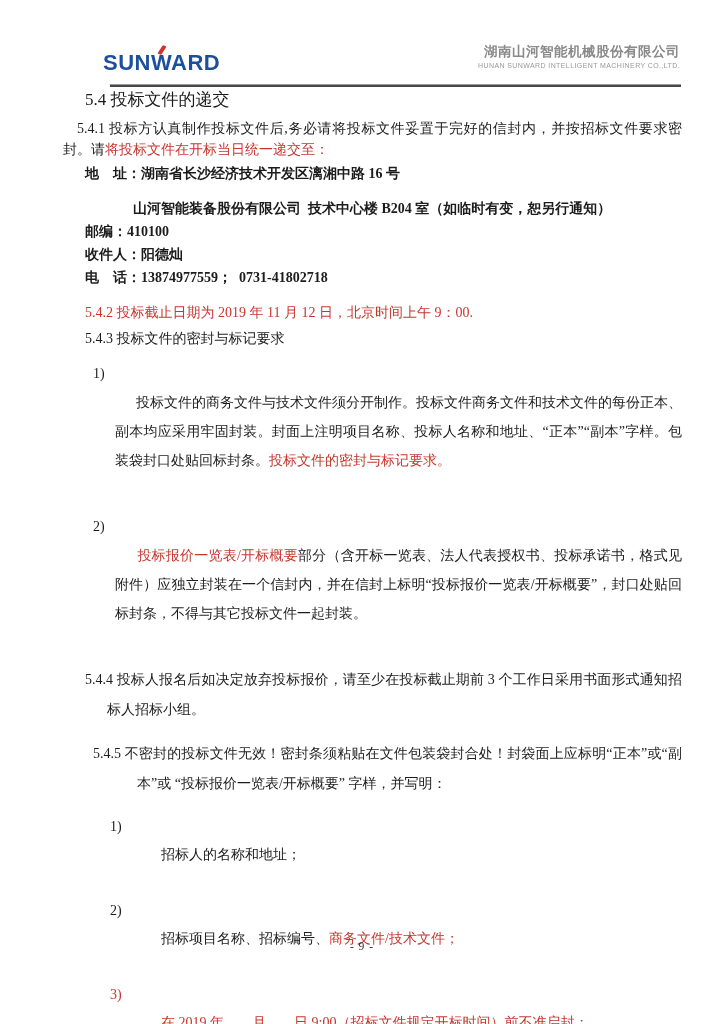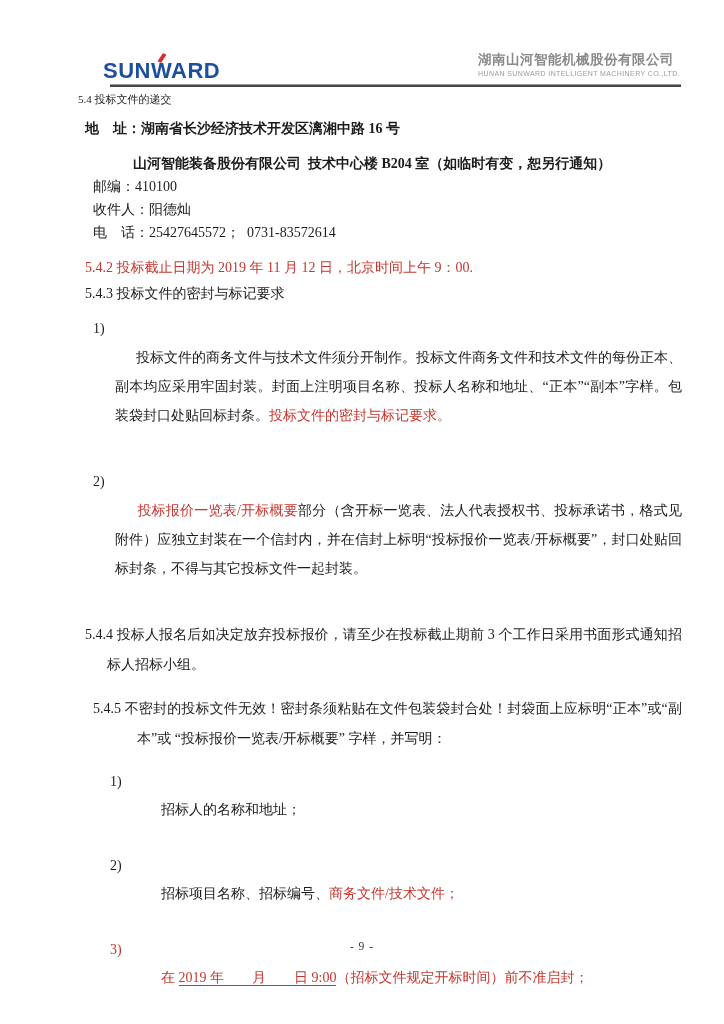--- a/index.html
+++ b/index.html
@@ -2,54 +2,54 @@
 <html><head>
 <meta charset="utf-8">
 <style>
   html, body { margin:0; padding:0; background:#ffffff; }
   .page {
     position:relative; width:724px; height:1024px; background:#ffffff;
     font-family:"Liberation Serif","DejaVu Serif",serif;
     color:#1c1c1c; overflow:hidden;
   }
   
-  .header { position:absolute; top:52px; left:103px; right:44px; height:40px;
+  .header { position:absolute; top:44px; left:103px; right:44px; height:40px;
             display:flex; justify-content:space-between; align-items:flex-start; }
   .logo { position:relative; margin-top:6px; }
   .logo-text {
     font-family:"Liberation Sans","DejaVu Sans",sans-serif;
     font-weight:bold; font-size:22px; letter-spacing:0.5px; color:#1d4f9c;
   }
   .logo-accent {
     position:absolute; left:57px; top:-5px; width:4px; height:10px;
     background:#d03430; transform:rotate(22deg) skewX(-12deg); border-radius:1px;
   }
-  .company { text-align:left; line-height:1.25; }
+  .company { text-align:right; line-height:1.25; }
   .company-cn {
     font-family:"Liberation Sans","DejaVu Sans",sans-serif;
     font-size:13.5px; font-weight:bold; color:#8a8a8a; letter-spacing:0.5px;
   }
   .company-en {
     font-family:"Liberation Sans","DejaVu Sans",sans-serif;
     font-size:7px; color:#9a9a9a; letter-spacing:0.4px; margin-top:1px;
   }
   .header-rule { position:absolute; top:84px; left:110px; right:43px;
                  height:0; border-top:1px solid #9a9a9a; border-bottom:2px solid #474747; }
   
   .content { position:absolute; top:88px; left:63px; width:619px;
              font-size:14px; line-height:21px; }
   .pre { white-space:pre-wrap; }
   .just { text-align:justify; }
   .red { color:#c6362f; }
   .u { border-bottom:1px solid currentColor; padding-bottom:0px; }
-  .h-section { font-size:11px; line-height:21px; margin:1px 0 8px 15px; }
+  .h-section { font-size:17px; line-height:21px; margin:1px 0 8px 22px; }
   .p541 { text-indent:14px; margin:0; }
   .addr1 { margin:3px 0 0 22px; font-weight:bold; }
   .addr-co { margin:14px 0 0 70px; font-weight:bold; }
-  .addr-s { margin:2px 0 0 30px; font-weight:normal; }
+  .addr-s { margin:2px 0 0 22px; font-weight:bold; }
   .p542 { margin:14px 0 0 22px; }
   .p543 { margin:5px 0 0 22px; }
   .num-item { position:relative; padding-left:52px; line-height:29px; }
   .num-item .marker { position:absolute; left:30px; top:0; }
   .item1 { margin-top:10px; }
   .item2 { margin-top:8px; }
   .p544 { margin-top:8px; line-height:30px; padding-left:44px; text-indent:-22px; }
   .p545 { margin-top:4px; line-height:30px; padding-left:74px; text-indent:-44px; }
   .sublist { margin-top:8px; }
   .sub-item { position:relative; padding-left:70px; line-height:28px; }
@@ -72,26 +72,27 @@
       <div class="company-cn">湖南山河智能机械股份有限公司</div>
       <div class="company-en">HUNAN SUNWARD INTELLIGENT MACHINERY CO.,LTD.</div>
     </div>
   </div>
   <div class="header-rule"></div>
 
   <div class="content">
 
     <div class="h-section">5.4 投标文件的递交</div>
 
+    <p class="p541 just pre"><span>5.4.1 投标方认真制作投标文件后,务必请将投标文件妥置于完好的信封内，并按招标文件要求密封。请</span><span class="red">将投标文件在开标当日统一递交至：</span></p>
 
     <div class="addr1 pre">地　址：湖南省长沙经济技术开发区漓湘中路 16 号</div>
     <div class="addr-co pre">山河智能装备股份有限公司  技术中心楼 B204 室（如临时有变，恕另行通知）</div>
     <div class="addr-s pre">邮编：410100</div>
     <div class="addr-s pre">收件人：阳德灿</div>
-    <div class="addr-s pre">电　话：25427645572；  0731-83572614</div>
+    <div class="addr-s pre">电　话：13874977559；  0731-41802718</div>
 
     <div class="p542 red pre">5.4.2 投标截止日期为 2019 年 11 月 12 日，北京时间上午 9：00.</div>
     <div class="p543 pre">5.4.3 投标文件的密封与标记要求</div>
 
     <div class="num-item item1 just pre">
       <span class="marker">1)</span><span>投标文件的商务文件与技术文件须分开制作。投标文件商务文件和技术文件的每份正本、副本均应采用牢固封装。封面上注明项目名称、投标人名称和地址、“正本”“副本”字样。包装袋封口处贴回标封条。</span><span class="red">投标文件的密封与标记要求。</span>
     </div>
 
     <div class="num-item item2 just pre">
       <span class="marker">2)</span><span class="red">投标报价一览表/开标概要</span><span>部分（含开标一览表、法人代表授权书、投标承诺书，格式见附件）应独立封装在一个信封内，并在信封上标明“投标报价一览表/开标概要”，封口处贴回标封条，不得与其它投标文件一起封装。</span>

